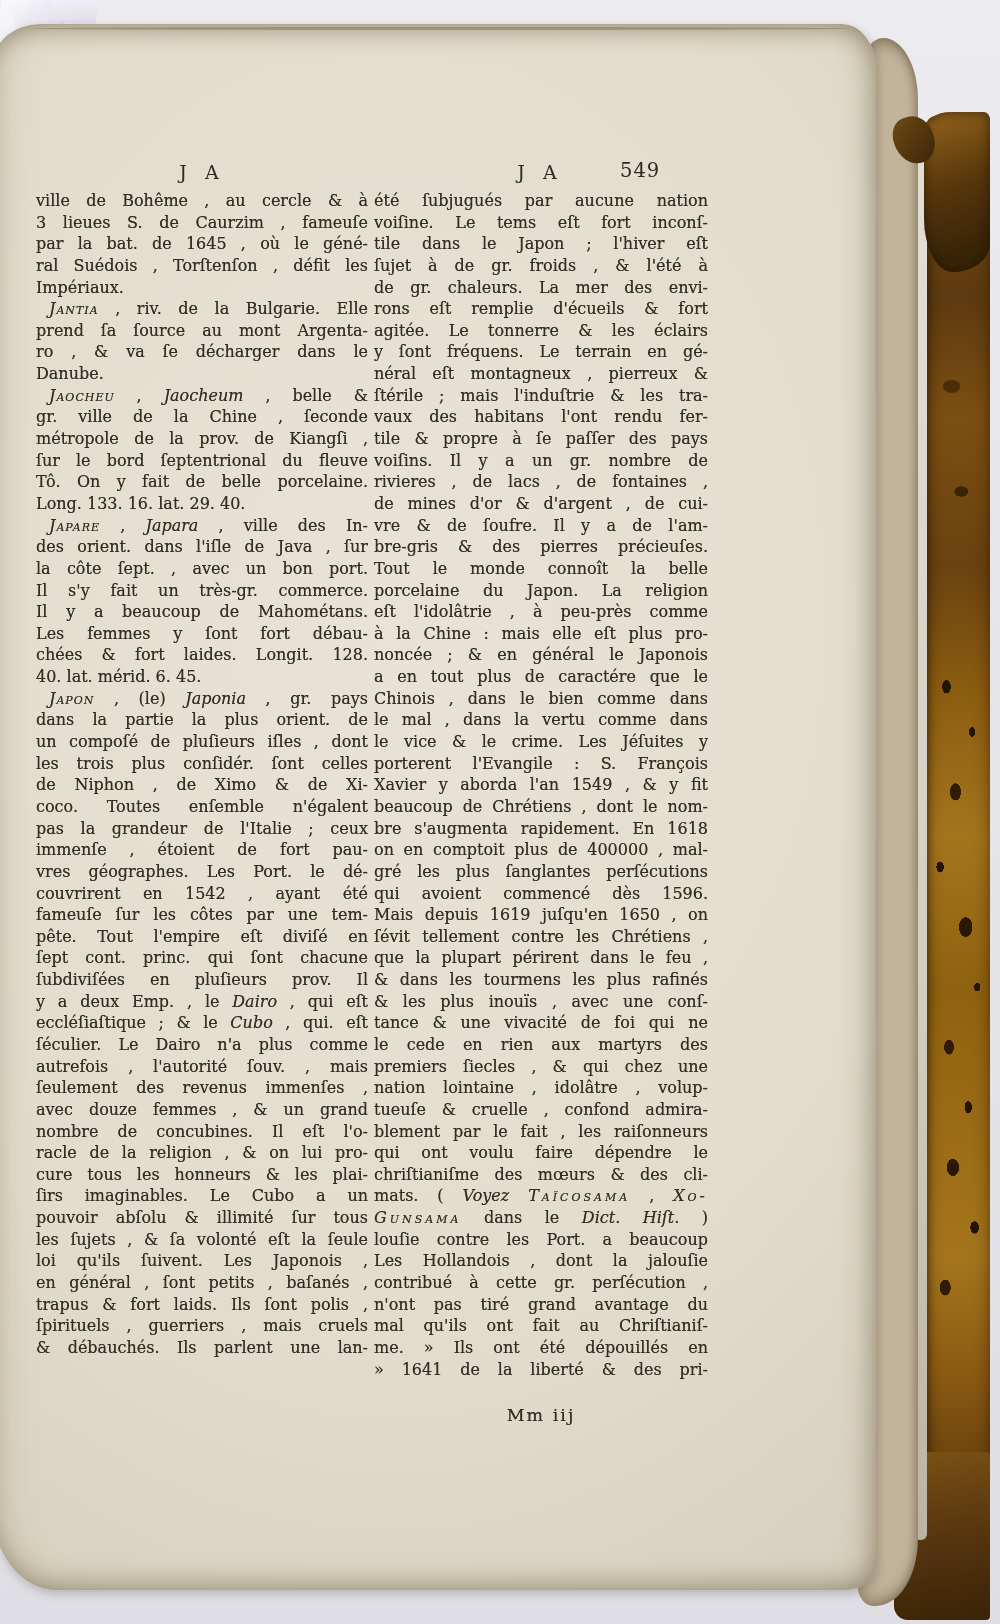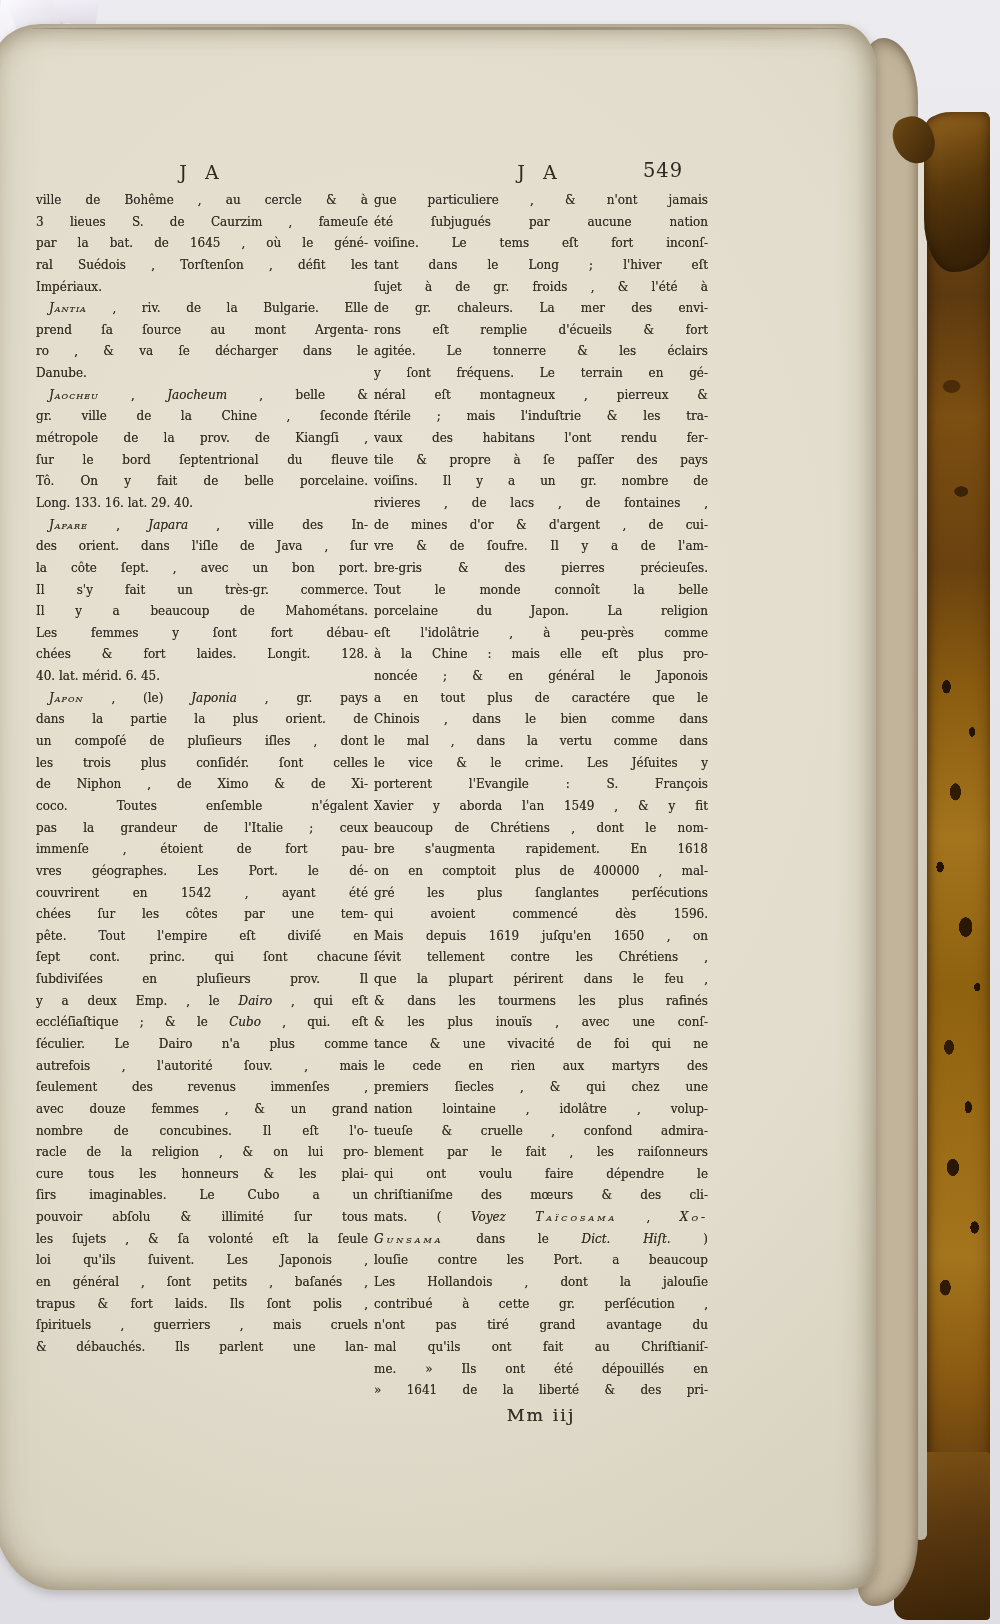--- a/index.html
+++ b/index.html
@@ -117,25 +117,25 @@
   .page-text { position: absolute; inset: 0; color: #332c22; }
   .running-head {
     position: absolute; top: 137px; height: 24px;
     font-size: 19px; letter-spacing: 6px; text-align: center;
     color: #2f2a21;
   }
   .running-head.left  { left: 44px;  width: 332px; }
   .running-head.right { left: 382px; width: 332px; }
   .page-number {
     position: absolute; top: 135px; left: 628px; width: 86px;
-    font-size: 19.5px; text-align: center; letter-spacing: 1px; color: #2f2a21;
+    font-size: 19.5px; text-align: left; letter-spacing: 1px; color: #2f2a21;
   }
   .col {
     position: absolute; top: 166px; width: 332px;
-    font-size: 12px; line-height: 21.65px;
+    font-size: 16px; line-height: 21.65px;
     text-shadow: 0 0 0.5px rgba(47,42,33,0.65);
   }
   .col.left  { left: 44px; }
   .col.right { left: 382px; width: 334px; }
   .line { text-align: justify; text-align-last: justify; white-space: normal; height: 21.65px; overflow: hidden; }
   .line.flush { text-align-last: left; }
   .line.indent { text-indent: 13px; }
   .sc { font-variant: small-caps; letter-spacing: 1px; font-style: italic; }
   .sp { letter-spacing: 3px; }
   i { font-style: italic; }
@@ -193,21 +193,21 @@
           <div class="line indent"><span class="sc">Japon</span> , (le) <i>Japonia</i> , gr. pays</div>
           <div class="line">dans la partie la plus orient. de</div>
           <div class="line">un compoſé de pluſieurs iſles , dont</div>
           <div class="line">les trois plus conſidér. ſont celles</div>
           <div class="line">de Niphon , de Ximo &amp; de Xi-</div>
           <div class="line">coco. Toutes enſemble n'égalent</div>
           <div class="line">pas la grandeur de l'Italie ; ceux</div>
           <div class="line">immenſe , étoient de fort pau-</div>
           <div class="line">vres géographes. Les Port. le dé-</div>
           <div class="line">couvrirent en 1542 , ayant été</div>
-          <div class="line">chées ſur les côtes par une tem-</div>
+          <div class="line">fameuſe ſur les côtes par une tem-</div>
           <div class="line">pête. Tout l'empire eſt diviſé en</div>
           <div class="line">ſept cont. princ. qui ſont chacune</div>
           <div class="line">ſubdiviſées en pluſieurs prov. Il</div>
           <div class="line">y a deux Emp. , le <i>Dairo</i> , qui eſt</div>
           <div class="line">eccléſiaſtique ; &amp; le <i>Cubo</i> , qui. eſt</div>
           <div class="line">ſéculier. Le Dairo n'a plus comme</div>
           <div class="line">autrefois , l'autorité ſouv. , mais</div>
           <div class="line">ſeulement des revenus immenſes ,</div>
           <div class="line">avec douze femmes , &amp; un grand</div>
           <div class="line">nombre de concubines. Il eſt l'o-</div>
@@ -216,24 +216,23 @@
           <div class="line">ſirs imaginables. Le Cubo a un</div>
           <div class="line">pouvoir abſolu &amp; illimité ſur tous</div>
           <div class="line">les ſujets , &amp; ſa volonté eſt la ſeule</div>
           <div class="line">loi qu'ils ſuivent. Les Japonois ,</div>
           <div class="line">en général , ſont petits , baſanés ,</div>
           <div class="line">trapus &amp; fort laids. Ils ſont polis ,</div>
           <div class="line">ſpirituels , guerriers , mais cruels</div>
           <div class="line">&amp; débauchés. Ils parlent une lan-</div>
         </div>
       <div class="col right">
-          <div class="line">gue particuliere , &amp; n'ont jamais</div>
           <div class="line">été ſubjugués par aucune nation</div>
           <div class="line">voiſine. Le tems eſt fort inconſ-</div>
-          <div class="line">tant dans le Long ; l'hiver eſt</div>
+          <div class="line">tile dans le Japon ; l'hiver eſt</div>
           <div class="line">ſujet à de gr. froids , &amp; l'été à</div>
           <div class="line">de gr. chaleurs. La mer des envi-</div>
           <div class="line">rons eſt remplie d'écueils &amp; fort</div>
           <div class="line">agitée. Le tonnerre &amp; les éclairs</div>
           <div class="line">y ſont fréquens. Le terrain en gé-</div>
           <div class="line">néral eſt montagneux , pierreux &amp;</div>
           <div class="line">ſtérile ; mais l'induſtrie &amp; les tra-</div>
           <div class="line">vaux des habitans l'ont rendu fer-</div>
           <div class="line">tile &amp; propre à ſe paſſer des pays</div>
           <div class="line">voiſins. Il y a un gr. nombre de</div>

